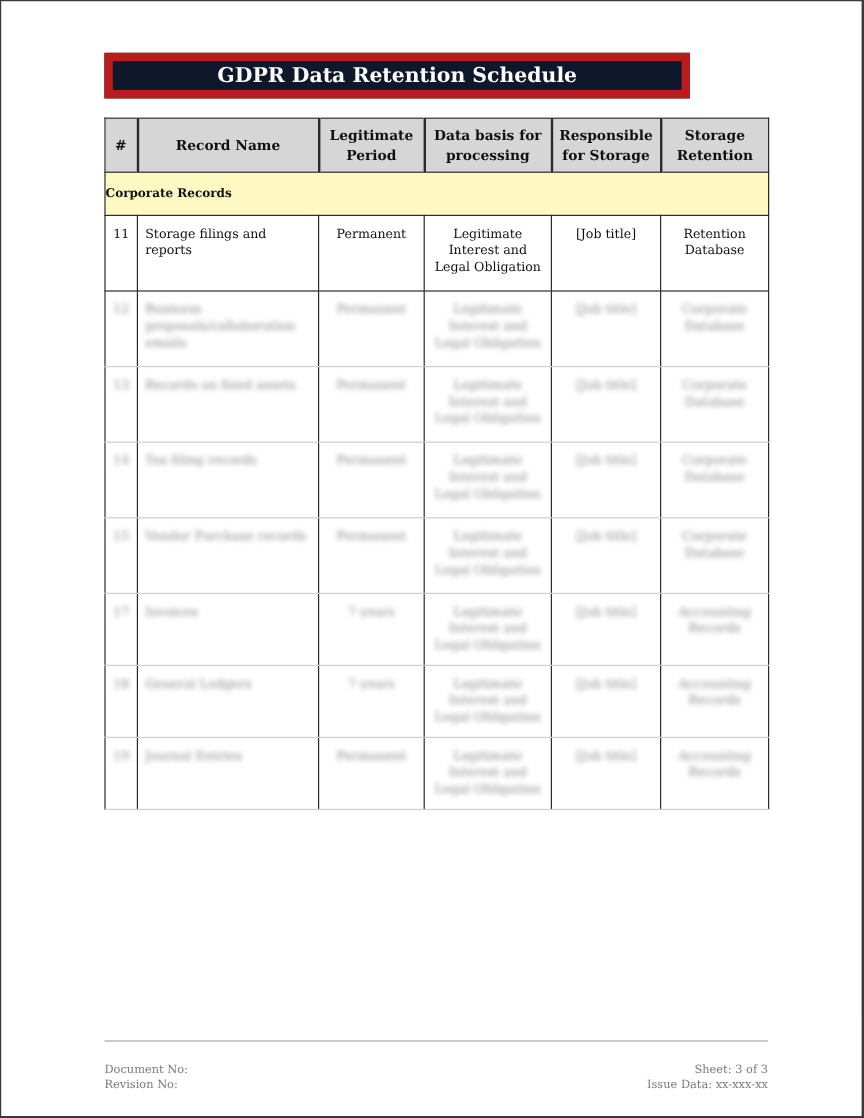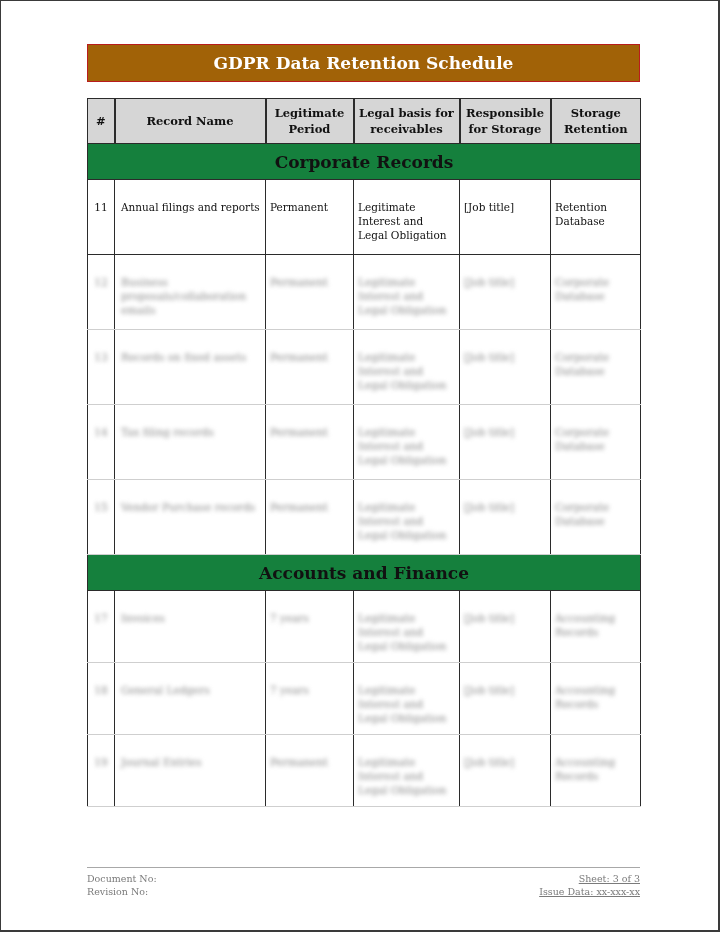--- a/index.html
+++ b/index.html
@@ -7,58 +7,58 @@
       width: 720px; height: 932px; background: #ffffff;
       font-family: "DejaVu Serif", "Liberation Serif", serif;
       position: relative; overflow: hidden;
     }
     .page {
       position: absolute; left: 0; top: 0; width: 718px; height: 930px;
       border: 1px solid #3a3a3a; border-right-width: 2px; border-bottom-width: 2px;
       box-sizing: border-box; width: 720px; height: 932px;
     }
     .title-bar {
-      position: absolute; left: 86px; top: 43px; width: 553px; height: 38px;
-      background: #a16207; border: 1px solid #b91c1c; box-sizing: border-box;
+      position: absolute; left: 86px; top: 43px; width: 488px; height: 38px;
+      background: #0f172a; border: 7px solid #b91c1c; box-sizing: border-box;
       color: #ffffff; font-weight: bold; font-size: 17px;
       display: flex; align-items: center; justify-content: center;
     }
     table.schedule {
       position: absolute; left: 86px; top: 97px; width: 553px;
       border-collapse: collapse; table-layout: fixed;
       font-size: 10.5px; color: #111;
     }
     table.schedule td, table.schedule th {
       border: 1px solid #2b2b2b; padding: 0; vertical-align: top;
     }
     table.schedule th {
       background: #d6d6d6; font-weight: bold; font-size: 11.5px;
       height: 44px; vertical-align: middle; text-align: center; line-height: 16px;
       border-left: 2px solid #2b2b2b;
     }
     table.schedule th:first-child { border-left: 1px solid #2b2b2b; }
     tr.section td {
-      background: #15803d; height: 35px; text-align: center; vertical-align: middle;
-      font-weight: bold; font-size: 17px;
+      background: #fef9c3; height: 35px; text-align: left; vertical-align: middle;
+      font-weight: bold; font-size: 10px;
     }
-    tr.row td { height: 54px; line-height: 14px; padding-top: 20px; }
+    tr.row td { height: 54px; line-height: 14px; padding-top: 8px; }
     tr.row td.num { text-align: center; }
     tr.row td.name { text-align: left; padding-left: 6px; padding-right: 4px; }
-    tr.row td.c { text-align: left; padding-left: 4px; padding-right: 4px; }
+    tr.row td.c { text-align: center; padding-left: 4px; padding-right: 4px; }
     tr.row.small td { height: 51px; }
     tr.blur td { color: #8a8a8a; }
     tr.blur td span.txt { filter: blur(2.2px); display: inline-block; }
     tr.blur td { border-top-color: #cfcfcf; border-bottom-color: #cfcfcf; }
     .footer {
       position: absolute; left: 86px; top: 866px; width: 553px;
-      border-top: 1px solid #a8a8a8; padding-top: 5px;
+      border-top: 1px solid #a8a8a8; padding-top: 18px;
       font-size: 9.5px; color: #7a7a7a; line-height: 12.5px;
       display: flex; justify-content: space-between;
     }
-    .footer .right { text-align: right; text-decoration: underline; }
+    .footer .right { text-align: right; }
   </style>
 </head>
 <body>
 
 <div class="page">
 
   <div class="title-bar">GDPR Data Retention Schedule</div>
 
   <table class="schedule">
     <colgroup>
@@ -67,33 +67,33 @@
         <col style="width:88px">
         <col style="width:106px">
         <col style="width:91px">
         <col style="width:90px">
     </colgroup>
     <thead>
       <tr>
         <th>#</th>
         <th>Record Name</th>
         <th>Legitimate Period</th>
-        <th>Legal basis for receivables</th>
+        <th>Data basis for processing</th>
         <th>Responsible for Storage</th>
         <th>Storage Retention</th>
       </tr>
     </thead>
     <tbody>
       <tr class="section">
         <td colspan="6">Corporate Records</td>
       </tr>
 
       <tr class="row">
         <td class="num">11</td>
-        <td class="name">Annual filings and reports</td>
+        <td class="name">Storage filings and reports</td>
         <td class="c">Permanent</td>
         <td class="c">Legitimate Interest and Legal Obligation</td>
         <td class="c">[Job title]</td>
         <td class="c">Retention Database</td>
       </tr>
 
       <tr class="row blur">
         <td class="num"><span class="txt">12</span></td>
         <td class="name"><span class="txt">Business proposals/collaboration emails</span></td>
         <td class="c"><span class="txt">Permanent</span></td>
@@ -122,23 +122,20 @@
 
       <tr class="row blur">
         <td class="num"><span class="txt">15</span></td>
         <td class="name"><span class="txt">Vendor Purchase records</span></td>
         <td class="c"><span class="txt">Permanent</span></td>
         <td class="c"><span class="txt">Legitimate Interest and Legal Obligation</span></td>
         <td class="c"><span class="txt">[Job title]</span></td>
         <td class="c"><span class="txt">Corporate Database</span></td>
       </tr>
 
-      <tr class="section">
-        <td colspan="6">Accounts and Finance</td>
-      </tr>
 
 
       <tr class="row small blur">
         <td class="num"><span class="txt">17</span></td>
         <td class="name"><span class="txt">Invoices</span></td>
         <td class="c"><span class="txt">7 years</span></td>
         <td class="c"><span class="txt">Legitimate Interest and Legal Obligation</span></td>
         <td class="c"><span class="txt">[Job title]</span></td>
         <td class="c"><span class="txt">Accounting Records</span></td>
       </tr>

